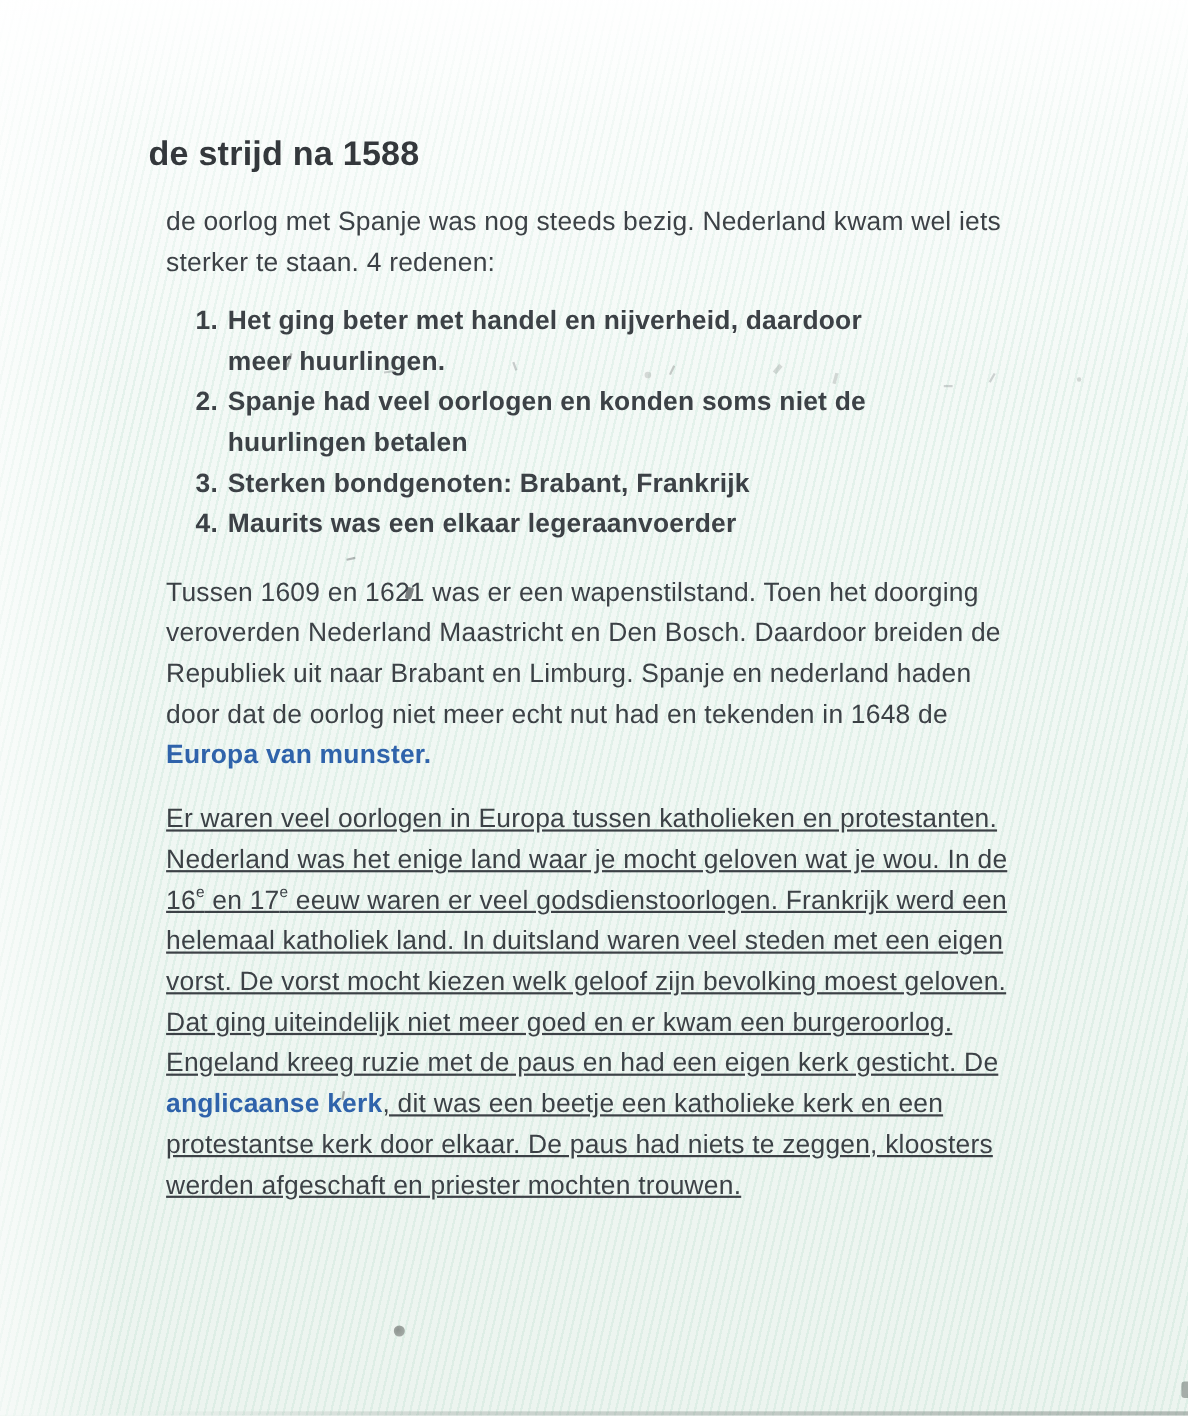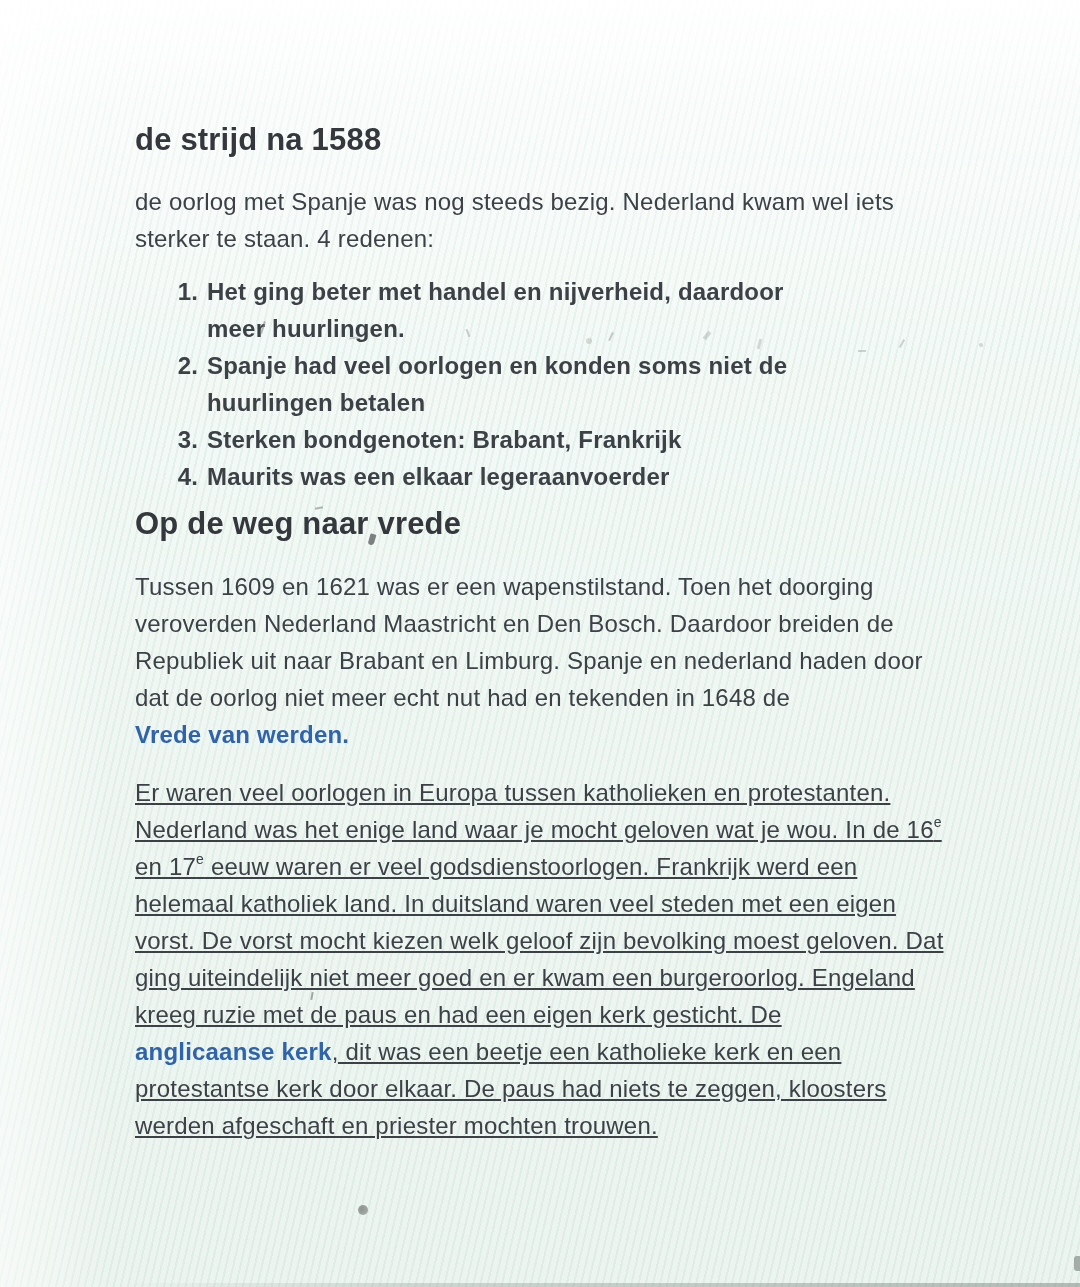--- a/index.html
+++ b/index.html
@@ -41,21 +41,21 @@
     font-weight: 700;
     letter-spacing: 0.2px;
     color: var(--heading_text);
     margin: 0;
   }
   .bodytext, .list {
     font-size: 24px;
     line-height: 37px;
     letter-spacing: 0.2px;
     color: var(--body_text);
-    margin: 0;
+    margin: 16px;
   }
   .intro   { margin-top: 24px; }
   .list    { margin: 16px 0 0 0; padding-left: 70px; max-width: 700px; }
   .list li { padding-left: 2px; font-weight: bold; }
   .h-vrede { margin-top: 10px; }
   .p-vrede { margin-top: 25px; max-width: 805px; }
   .h-gods  { margin-top: 10px; }
   .p-gods  { margin-top: 21px; max-width: 812px; text-decoration: underline; }
   .accent {
     color: var(--accent_blue);
@@ -101,22 +101,21 @@
       <p class="bodytext intro">de oorlog met Spanje was nog steeds bezig. Nederland kwam wel iets sterker te staan. 4 redenen:</p>
       <ol class="list">
         <li class="list-item">Het ging beter met handel en nijverheid, daardoor meer huurlingen.</li>
         <li class="list-item">Spanje had veel oorlogen en konden soms niet de huurlingen betalen</li>
         <li class="list-item">Sterken bondgenoten: Brabant, Frankrijk</li>
         <li class="list-item">Maurits was een elkaar legeraanvoerder</li>
       </ol>
     </section>
 
     <section>
-      <h2 class="heading h-vrede">Op de weg naar vrede</h2>
-      <p class="bodytext p-vrede"><span>Tussen 1609 en 1621 was er een wapenstilstand. Toen het doorging veroverden Nederland Maastricht en Den Bosch. Daardoor breiden de Republiek uit naar Brabant en Limburg. Spanje en nederland haden door dat de oorlog niet meer echt nut had en tekenden in 1648 de </span><span class="accent">Vrede van werden.</span></p>
+      <p class="bodytext p-vrede"><span>Tussen 1609 en 1621 was er een wapenstilstand. Toen het doorging veroverden Nederland Maastricht en Den Bosch. Daardoor breiden de Republiek uit naar Brabant en Limburg. Spanje en nederland haden door dat de oorlog niet meer echt nut had en tekenden in 1648 de </span><span class="accent">Europa van munster.</span></p>
     </section>
 
     <section>
       <p class="bodytext p-gods"><span>Er waren veel oorlogen in Europa tussen katholieken en protestanten. Nederland was het enige land waar je mocht geloven wat je wou. In de 16</span><sup class="e">e</sup><span> en 17</span><sup class="e">e</sup><span> eeuw waren er veel godsdienstoorlogen. Frankrijk werd een helemaal katholiek land. In duitsland waren veel steden met een eigen vorst. De vorst mocht kiezen welk geloof zijn bevolking moest geloven. Dat ging uiteindelijk niet meer goed en er kwam een burgeroorlog. Engeland kreeg ruzie met de paus en had een eigen kerk gesticht. De </span><span class="accent">anglicaanse kerk</span><span>, dit was een beetje een katholieke kerk en een protestantse kerk door elkaar. De paus had niets te zeggen, kloosters werden afgeschaft en priester mochten trouwen.</span></p>
     </section>
 
   </div>
 
   <div class="artifact a-hook"></div>
   <div class="artifact a-dash-h2"></div>

